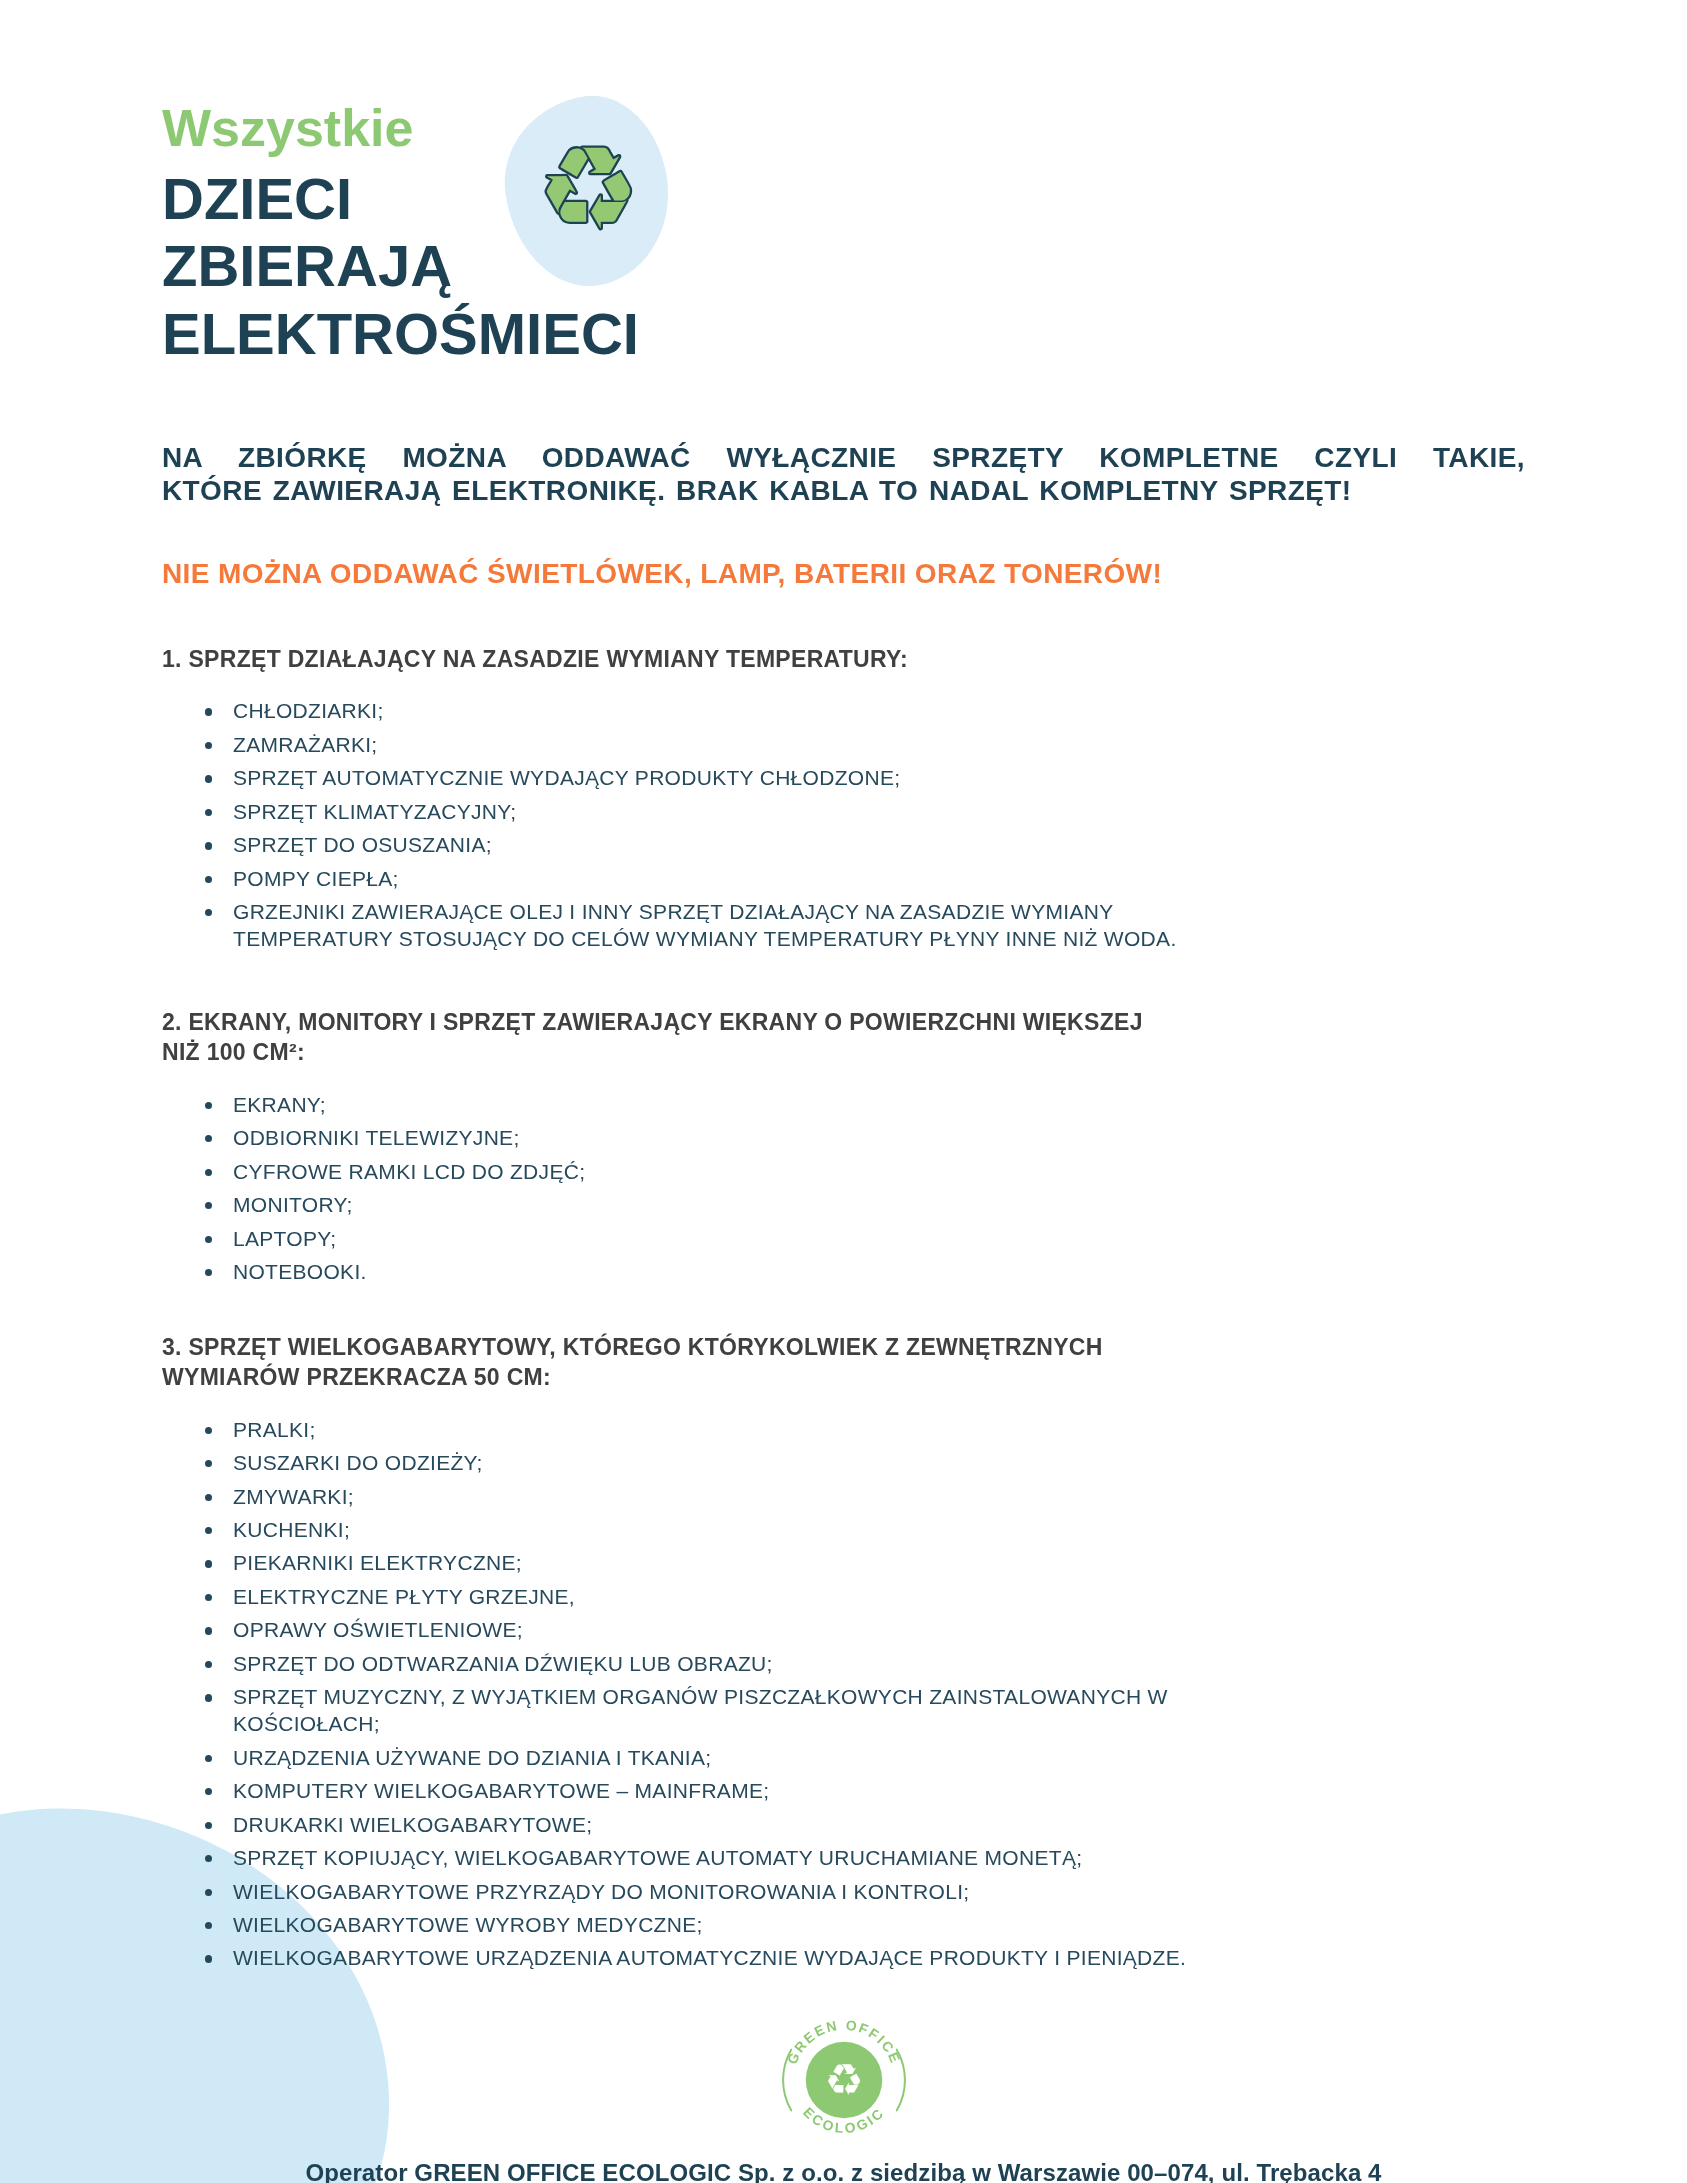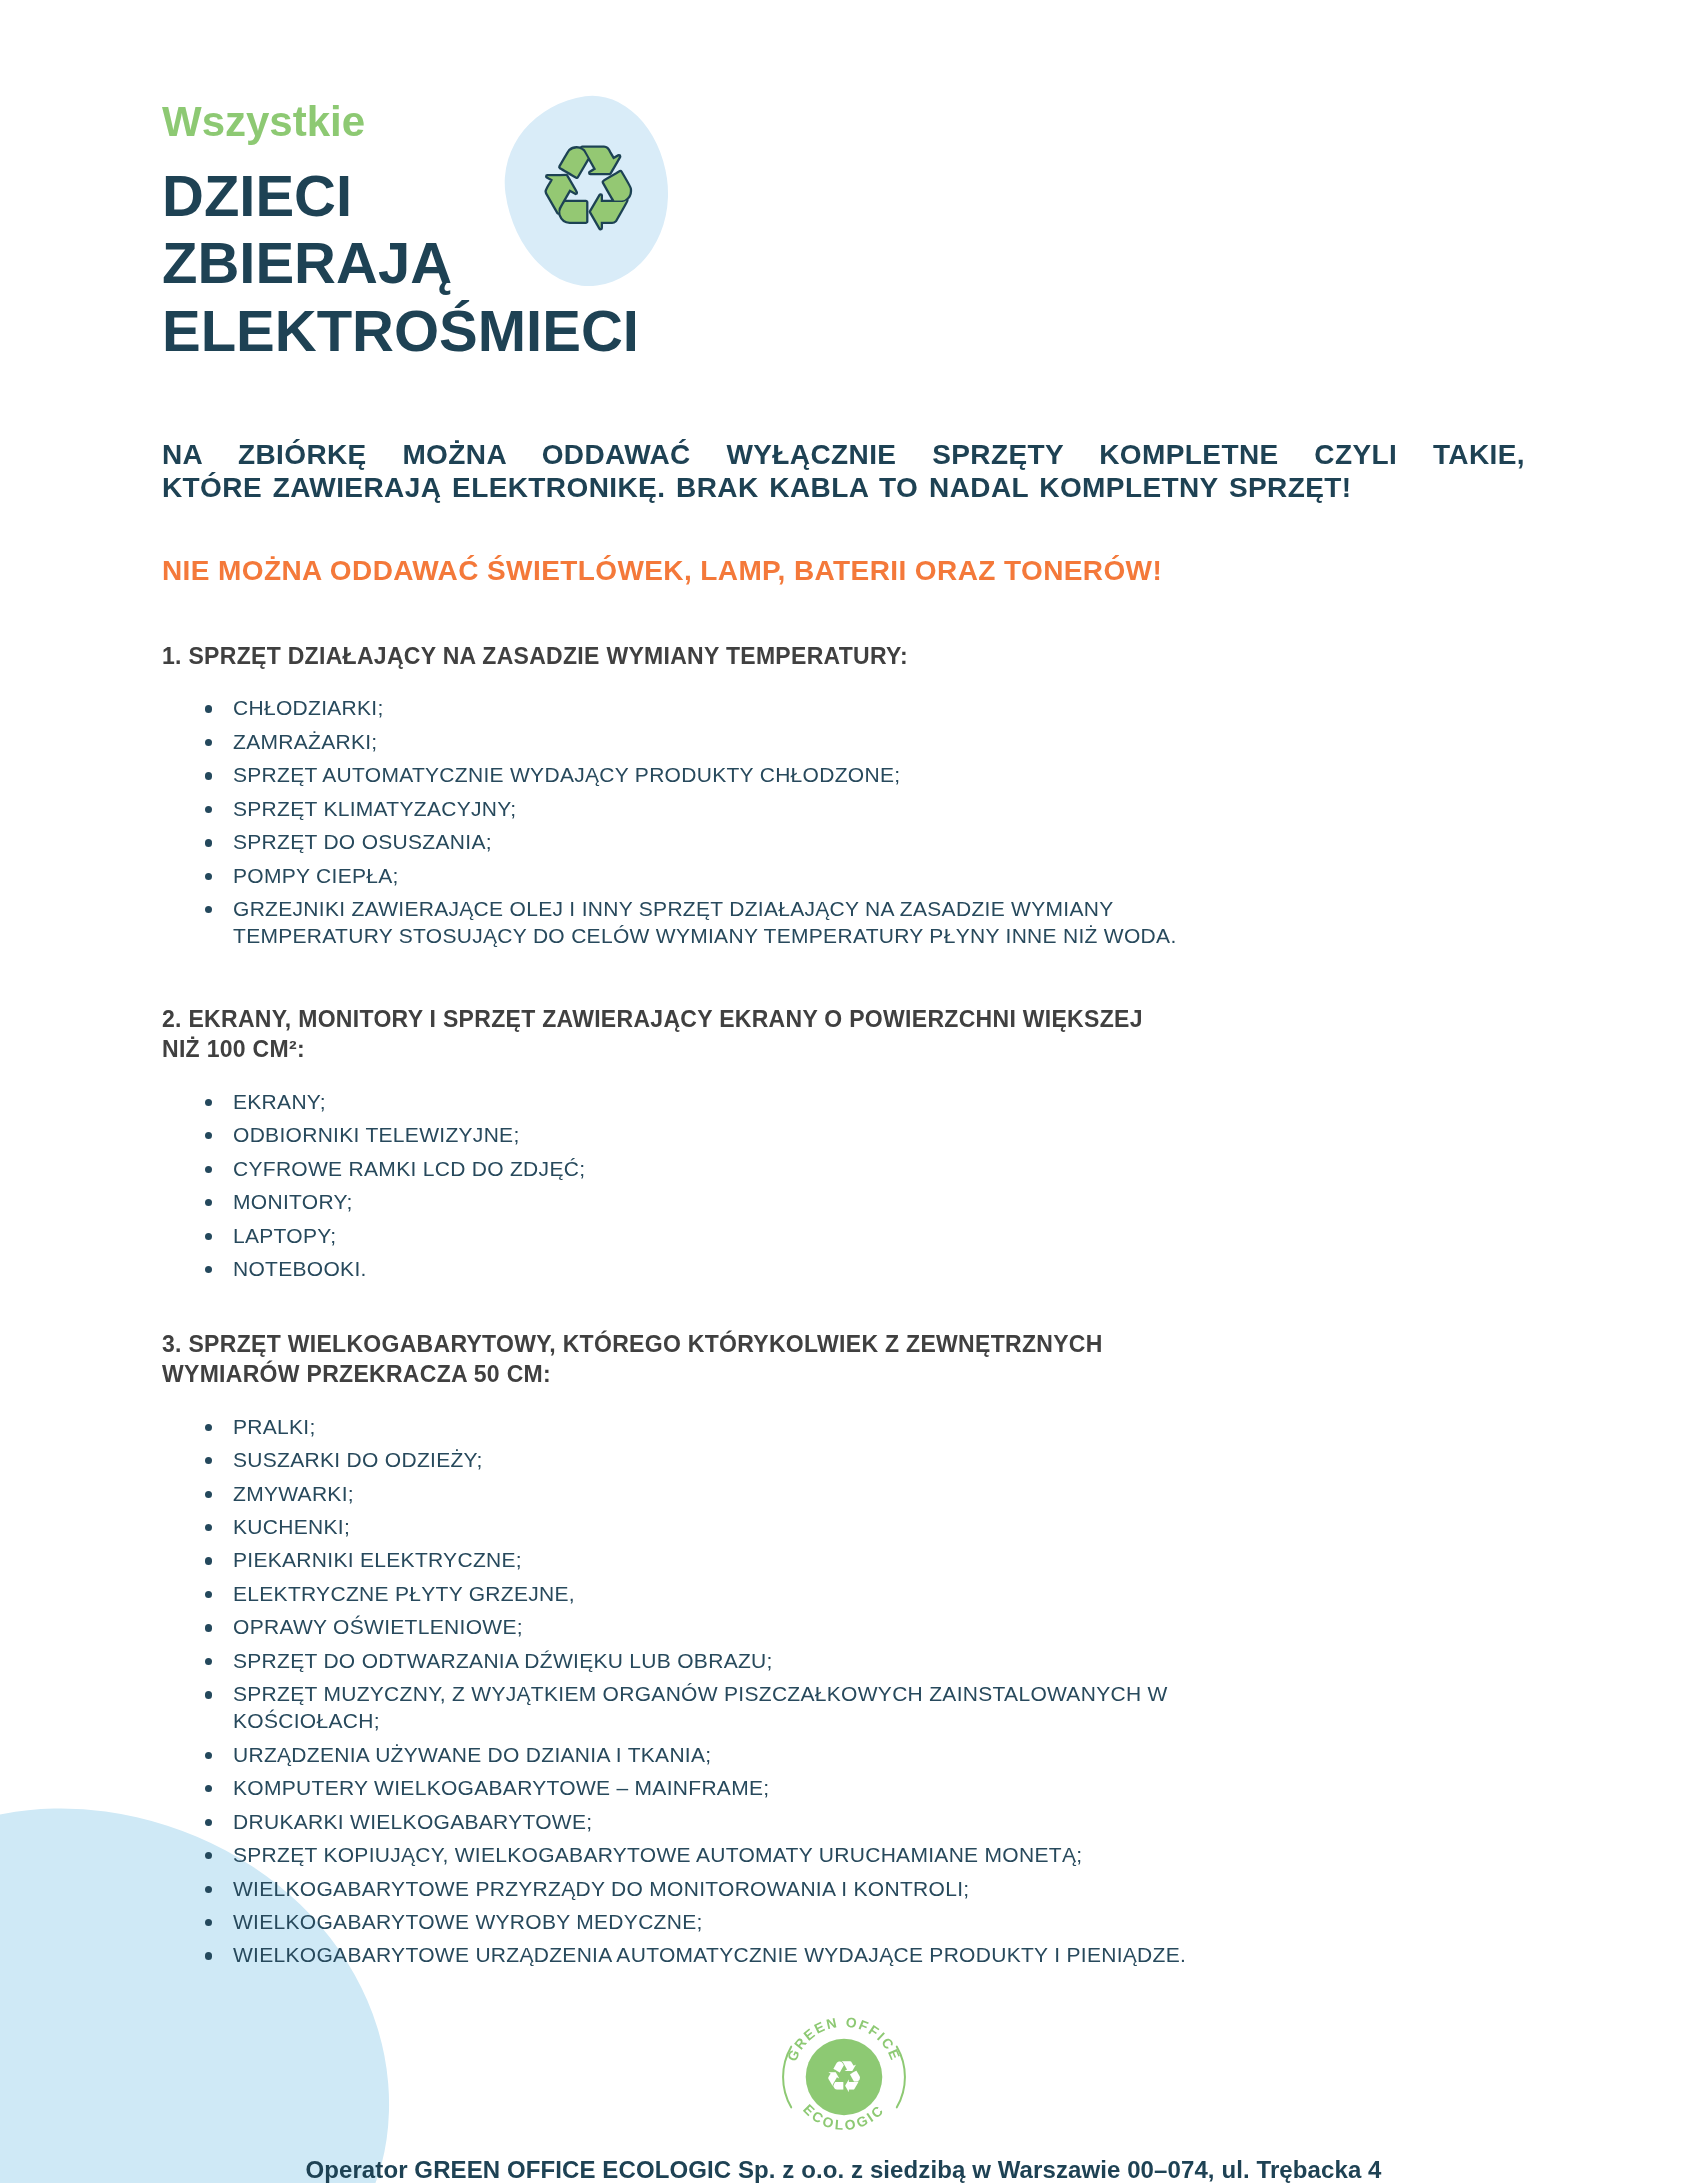--- a/index.html
+++ b/index.html
@@ -19,23 +19,23 @@
     width:589px; height:549px;
     background:#cfe9f6;
     border-radius:45% 55% 58% 42% / 40% 52% 48% 60%;
     transform:rotate(8deg);
     z-index:1;
   }
 
   
   .hero { position:relative; margin-bottom:74px; }
   .pre-title {
-    color:#8dc973; font-size:42px; font-weight:700; letter-spacing:0px;
+    color:#8dc973; font-size:52px; font-weight:700; letter-spacing:0px;
   }
-  .hero h1 { margin-top:16px; }
+  .hero h1 { margin-top:7px; }
   .hero h1 span {
     display:block;
     color:#1e4254; font-size:58px; font-weight:700;
     line-height:1.16; letter-spacing:0px;
   }
   .hero-icon {
     position:absolute; left:344px; top:-1.3px; width:162px; height:189px;
   }
   .hero-icon-blob {
     position:absolute; inset:0;

